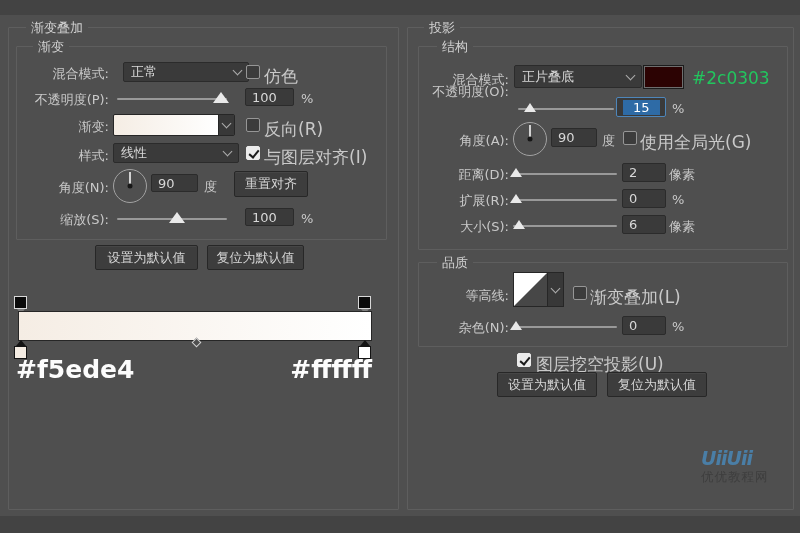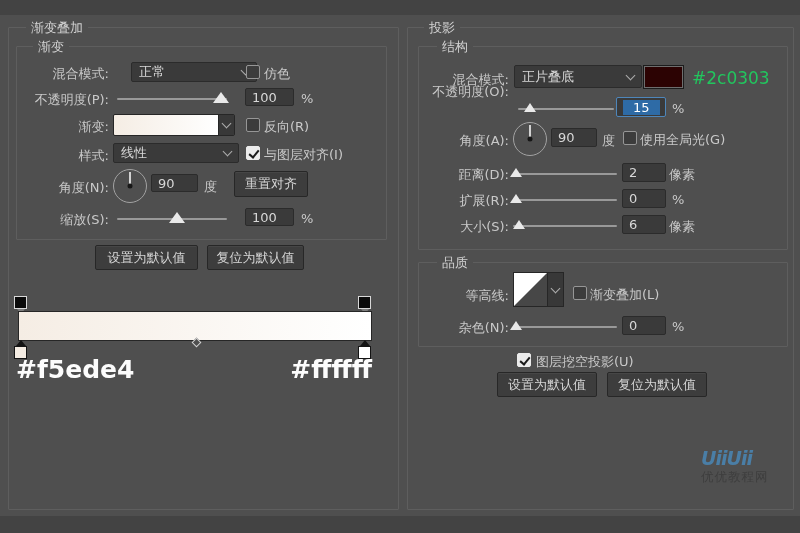--- a/index.html
+++ b/index.html
@@ -20,21 +20,21 @@
         display:flex;align-items:center;padding:0 6px}
   .vbox.sel{border-color:#4e86ba}
   .vbox.sel span{background:#2e6ba6;color:#fff;padding:0 10px}
   .unit{position:absolute;font-size:13px;color:#c9c9c9;white-space:nowrap}
   .track{position:absolute;height:2px;background:#999;border-radius:1px}
   .thumb{position:absolute;width:0;height:0;border-left:8px solid transparent;border-right:8px solid transparent;border-bottom:11px solid #e9e9e9}
   .thumb.sm{border-left-width:6px;border-right-width:6px;border-bottom-width:9px}
   .cb{position:absolute;width:12px;height:12px;border:1px solid #969696;border-radius:2px;background:#3c3c3c}
   .cb.on{background:#ececec;border-color:#ececec}
   .cb.on::after{content:"";position:absolute;left:3.5px;top:0.5px;width:4px;height:8px;border-right:2px solid #1b1b1b;border-bottom:2px solid #1b1b1b;transform:rotate(40deg)}
-  .cblbl{position:absolute;font-size:13px;color:#c9c9c9;white-space:nowrap}
+  .cblbl{position:absolute;font-size:17px;color:#c9c9c9;white-space:nowrap}
   .btn{position:absolute;background:#3d3d3d;border:1px solid #272727;border-radius:2px;color:#d6d6d6;
        display:flex;align-items:center;justify-content:center;font-size:13px;box-shadow:inset 0 1px 0 rgba(255,255,255,.05);cursor:default}
   .dial{position:absolute;width:32px;height:32px;border:1.5px solid #a2a2a2;border-radius:50%}
   .needle{position:absolute;left:50%;top:2px;width:2px;height:13px;background:#d2d2d2;transform:translateX(-50%)}
   .dialdot{position:absolute;left:50%;top:50%;width:5px;height:5px;background:#171717;border-radius:50%;transform:translate(-50%,-50%)}
   .gpv{position:absolute;border:1px solid #262626;border-radius:2px;display:flex;overflow:hidden}
   .gpv .fill{flex:1}
   .gpv .arr,.contour .arr{width:15px;background:#383838;border-left:1px solid #262626;display:flex;align-items:center;justify-content:center}
   .contour{position:absolute;border:1px solid #262626;display:flex;overflow:hidden}
   .contour .thumbnail{width:34px;background:linear-gradient(to bottom right,#ffffff 49.6%,#474747 50.4%)}
@@ -58,21 +58,21 @@
 <div class="strip" style="top:0;height:15px"></div>
 <div class="strip" style="top:516px;height:17px"></div>
 
 <div class="groupbox" style="left:8px;top:27px;width:389px;height:481px"></div>
 <div class="grouplabel" style="left:26px;top:20px">渐变叠加</div>
 
 <div class="groupbox" style="left:16px;top:46px;width:369px;height:192px"></div>
 <div class="grouplabel" style="left:33px;top:39px">渐变</div>
 
 <div class="lbl" style="left:20px;top:65px;width:89px">混合模式:</div>
-<div class="dd" style="left:131px;top:62px;width:110px;height:18px">
+<div class="dd" style="left:123px;top:62px;width:110px;height:18px">
   <span>正常</span>
   <i class="chev"></i>
 </div>
 <div class="cb" style="left:246px;top:65px"></div>
 <div class="cblbl" style="left:264px;top:65px">仿色</div>
 
 <div class="lbl" style="left:20px;top:91px;width:89px">不透明度(P):</div>
 <div class="track" style="left:117px;top:98px;width:110px"></div>
 <div class="thumb" style="left:213px;top:92px"></div>
 <div class="vbox" style="left:245px;top:88px;width:35px;height:16px">

